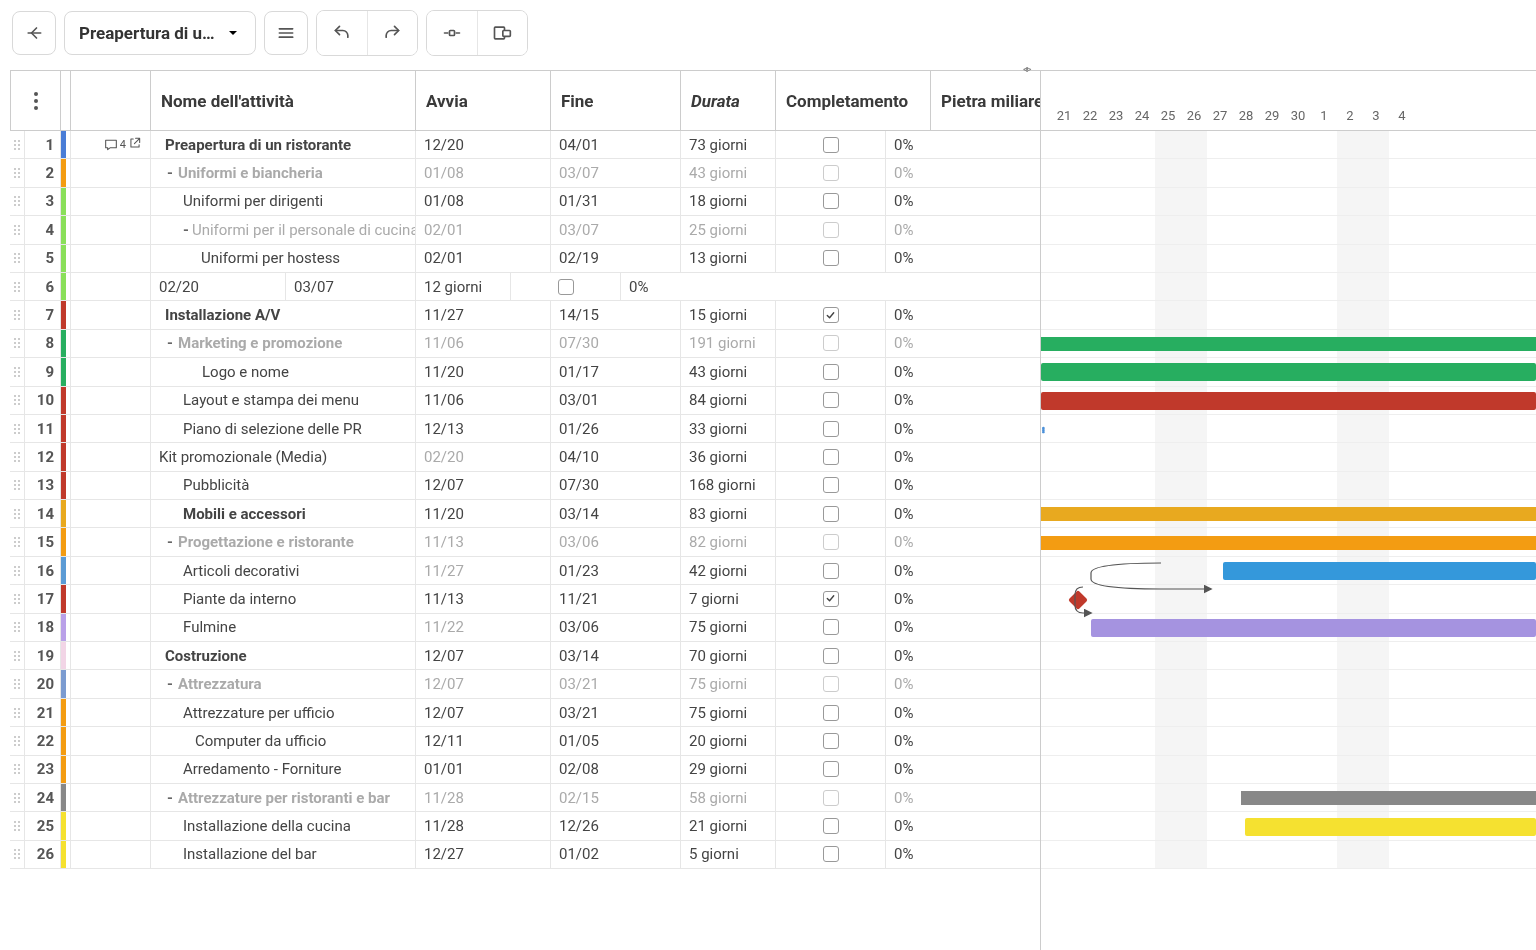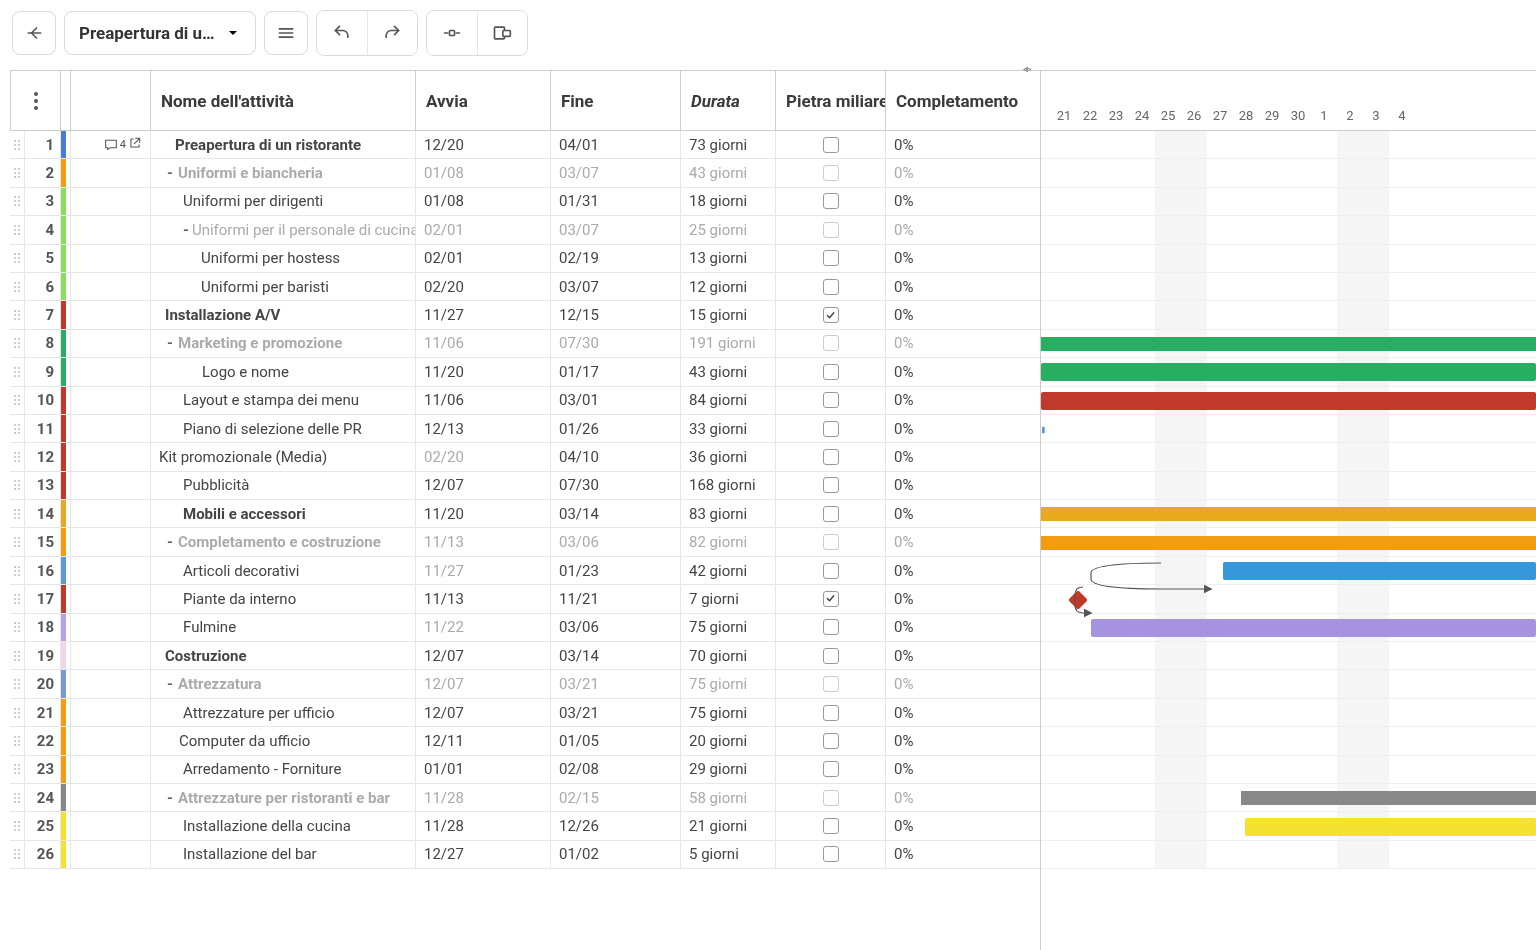--- a/index.html
+++ b/index.html
@@ -138,22 +138,22 @@
             <span></span>
             <span></span>
           </span>
       </div>
       <div class="hcell color"></div>
       <div class="hcell attach"></div>
       <div class="hcell name">Nome dell'attività</div>
       <div class="hcell start">Avvia</div>
       <div class="hcell end">Fine</div>
       <div class="hcell dur">Durata</div>
+      <div class="hcell comp">Completamento</div>
       <div class="hcell mile">Pietra miliare</div>
-      <div class="hcell comp">Completamento</div>
     </div>
     <div class="grid-body" id="grid-body">
         <div class="grow">
           <div class="gcell handle">
             <span class="drag-dots">
               <i></i>
               <i></i>
               <i></i>
               <i></i>
               <i></i>
@@ -168,21 +168,21 @@
             <span class="comment-badge">
               <svg viewBox="0 0 24 24">
                 <path d="M4 5h16v11H11l-4 3v-3H4z" stroke-linejoin="round"></path>
               </svg>
               <span class="comment-count">4</span>
             </span>
             <span class="ext-icon"><svg viewBox="0 0 24 24">
                 <path d="M9 5H5v14h14v-4M13 4h7v7M20 4l-9 9" stroke-linecap="round" stroke-linejoin="round"></path>
               </svg></span>
           </div>
-          <div class="gcell name" style="padding-left:24px">
+          <div class="gcell name" style="padding-left:14px">
             <span class="bold">Preapertura di un ristorante</span>
           </div>
           <div class="gcell start">12/20</div>
           <div class="gcell end">04/01</div>
           <div class="gcell dur">73 giorni</div>
           <div class="gcell mile">
             <span class="chk"></span>
           </div>
           <div class="gcell comp">0%</div>
         </div>
@@ -305,23 +305,20 @@
               <i></i>
               <i></i>
               <i></i>
             </span>
           </div>
           <div class="gcell num">6</div>
           <div class="gcell color">
             <div class="colorbar" style="background:#8adf5a"></div>
           </div>
           <div class="gcell attach"></div>
-          <div class="gcell name" style="padding-left:50px">
-            <span class="">Uniformi per baristi</span>
-          </div>
           <div class="gcell start">02/20</div>
           <div class="gcell end">03/07</div>
           <div class="gcell dur">12 giorni</div>
           <div class="gcell mile">
             <span class="chk"></span>
           </div>
           <div class="gcell comp">0%</div>
         </div>
         <div class="grow">
           <div class="gcell handle">
@@ -336,21 +333,21 @@
           </div>
           <div class="gcell num">7</div>
           <div class="gcell color">
             <div class="colorbar" style="background:#c0392b"></div>
           </div>
           <div class="gcell attach"></div>
           <div class="gcell name" style="padding-left:14px">
             <span class="bold">Installazione A/V</span>
           </div>
           <div class="gcell start">11/27</div>
-          <div class="gcell end">12/15</div>
+          <div class="gcell end">14/15</div>
           <div class="gcell dur">15 giorni</div>
           <div class="gcell mile">
             <span class="chk">
               <svg viewBox="0 0 24 24">
                 <path d="M5 12l5 5 9-11" stroke-linecap="round" stroke-linejoin="round"></path>
               </svg>
             </span>
           </div>
           <div class="gcell comp">0%</div>
         </div>
@@ -555,21 +552,21 @@
               <i></i>
             </span>
           </div>
           <div class="gcell num">15</div>
           <div class="gcell color">
             <div class="colorbar" style="background:#f39c12"></div>
           </div>
           <div class="gcell attach"></div>
           <div class="gcell name muted" style="padding-left:14px">
             <span class="tree-toggle">-</span>
-            <span class="bold">Completamento e costruzione</span>
+            <span class="bold">Progettazione e ristorante</span>
           </div>
           <div class="gcell start muted">11/13</div>
           <div class="gcell end muted">03/06</div>
           <div class="gcell dur muted">82 giorni</div>
           <div class="gcell mile">
             <span class="chk muted-chk"></span>
           </div>
           <div class="gcell comp muted">0%</div>
         </div>
         <div class="grow">
@@ -748,21 +745,21 @@
               <i></i>
               <i></i>
               <i></i>
             </span>
           </div>
           <div class="gcell num">22</div>
           <div class="gcell color">
             <div class="colorbar" style="background:#f39c12"></div>
           </div>
           <div class="gcell attach"></div>
-          <div class="gcell name" style="padding-left:28px">
+          <div class="gcell name" style="padding-left:44px">
             <span class="">Computer da ufficio</span>
           </div>
           <div class="gcell start">12/11</div>
           <div class="gcell end">01/05</div>
           <div class="gcell dur">20 giorni</div>
           <div class="gcell mile">
             <span class="chk"></span>
           </div>
           <div class="gcell comp">0%</div>
         </div>

